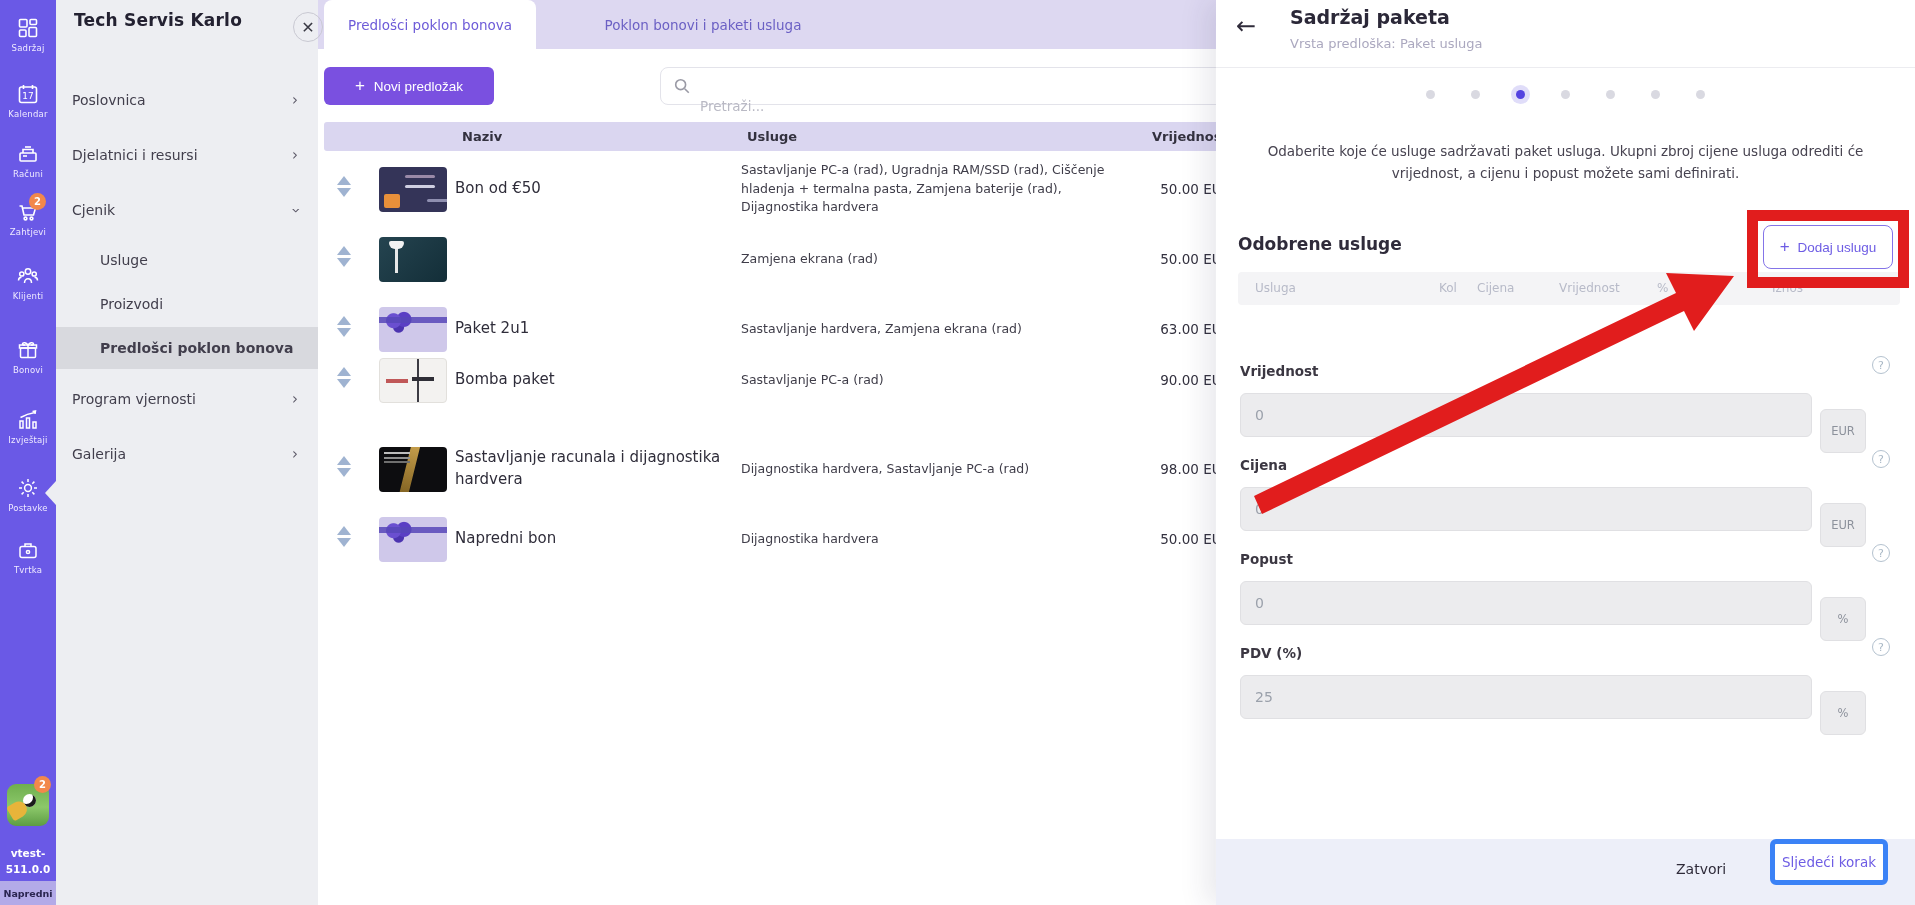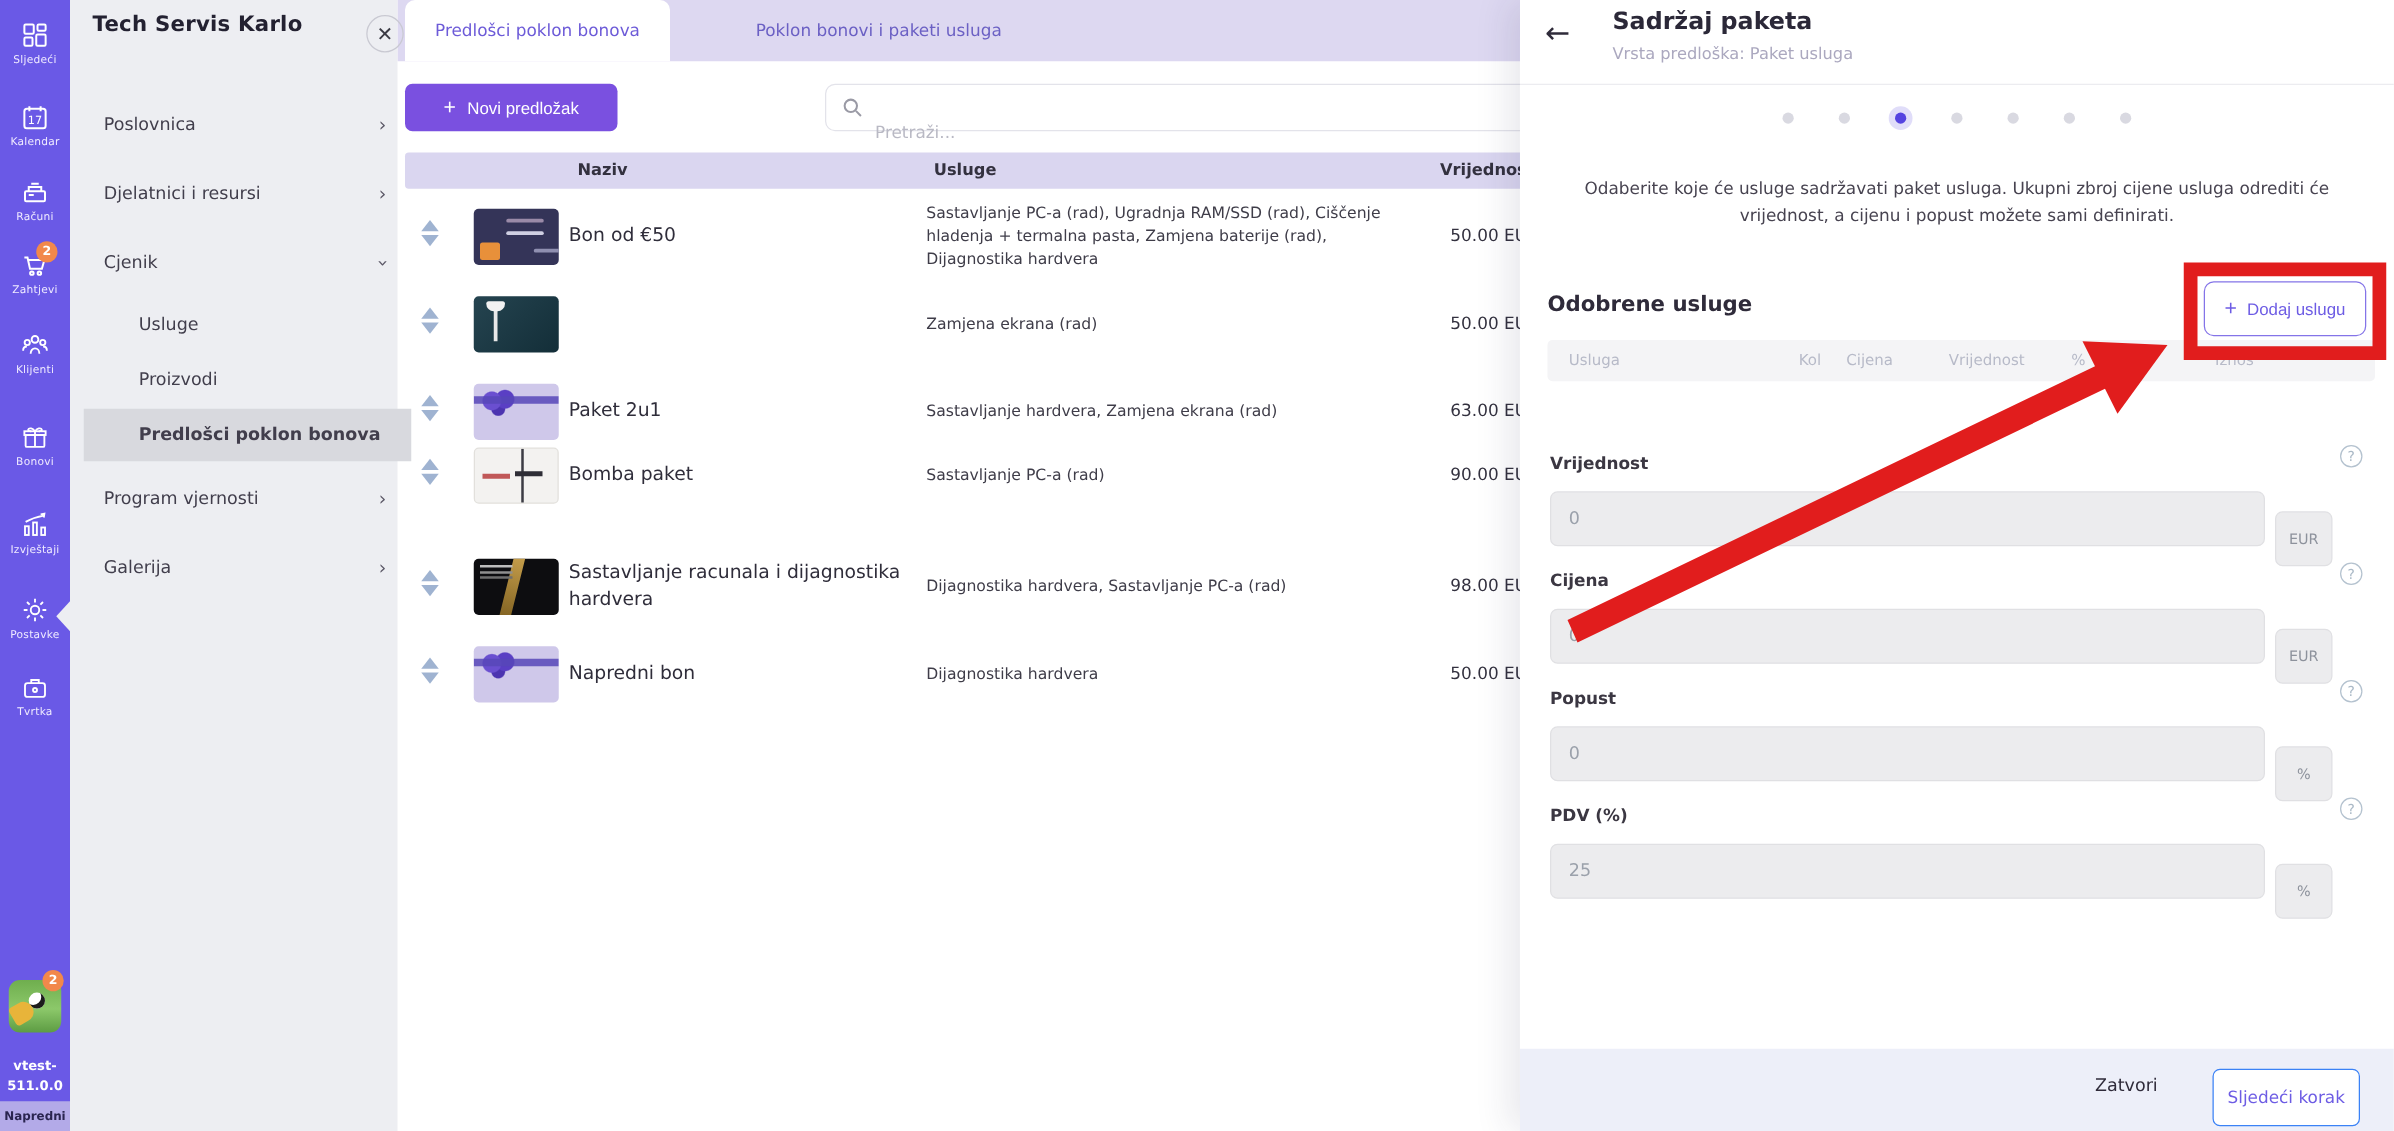--- a/index.html
+++ b/index.html
@@ -23,21 +23,21 @@
                   background:#e8b43a; transform:rotate(-30deg); border-radius:3px 8px 8px 3px; }
   #version { position:absolute; left:0; top:845px; width:56px; text-align:center; color:#fff;
              font-weight:bold; font-size:10.5px; line-height:1.55; }
   #plan-strip { position:absolute; left:0; top:881px; width:56px; height:24px; background:#b3aae8;
                 color:#2a2550; font-size:9.5px; font-weight:bold; display:flex; align-items:center; justify-content:center; }
 
   
   #sidebar { position:absolute; left:56px; top:0; width:262px; height:905px; background:#edeef2; z-index:20; }
   #sidebar-title { position:absolute; left:18px; top:10px; font-size:17px; font-weight:bold; color:#232131; letter-spacing:.2px; }
   .side-item { position:absolute; left:0; width:262px; height:30px; display:flex; align-items:center;
-               padding:0 20px 0 16px; font-size:14px; color:#413e4c; cursor:pointer;margin-left:11px; }
+               padding:0 20px 0 16px; font-size:14px; color:#413e4c; cursor:pointer; }
   .side-item .lbl { flex:1; }
   .side-item .chev { color:#5c5968; font-size:15px; line-height:1; }
   .chev.down { transform:rotate(90deg); }
   .side-item.sub { padding-left:44px; }
   .side-item.active { background:#d8d9de; font-weight:bold; height:42px; }
 
   #close-btn { position:absolute; left:293px; top:12px; width:30px; height:30px; border-radius:50%;
                border:1px solid #c9c9d2; color:#3a3a44; font-size:16px; display:flex; align-items:center;
                justify-content:center; z-index:40; background:transparent; cursor:pointer; }
 
@@ -127,40 +127,40 @@
   .help { position:absolute; left:656px; width:18px; height:18px; border:1.4px solid #b4c2cf; border-radius:50%;
           color:#a9b8c6; font-size:11px; display:flex; align-items:center; justify-content:center; cursor:pointer; }
   .input-box { position:absolute; left:24px; width:572px; height:44px; background:#ececee; border:1px solid #e0e0e3;
                border-radius:6px; display:flex; align-items:center; padding:0 14px; font-size:14px; color:#9ba1ab; }
   .unit-box { position:absolute; left:604px; width:46px; height:44px; background:#ececee; border:1px solid #e0e0e3;
               border-radius:6px; display:flex; align-items:center; justify-content:center; font-size:11.5px; color:#8d929c;margin-top:16px; }
 
   #panel-footer { position:absolute; left:0; top:839px; width:699px; height:66px; background:#edeff9; }
   #btn-close { position:absolute; left:460px; top:22px; font-size:14px; color:#2f2b3a; background:none; border:none;
                cursor:pointer; font-family:inherit; }
-  #btn-next { position:absolute; left:554px; top:16px; width:118px; height:46px; background:#fff;
-              border:1px solid #3b82f6; border-radius:6px; color:#6d5ce4; font-size:13.5px; cursor:pointer;
+  #btn-next { position:absolute; left:554px; top:0; width:118px; height:46px; background:#fff;
+              border:5px solid #3b82f6; border-radius:6px; color:#6d5ce4; font-size:13.5px; cursor:pointer;
               font-family:inherit; }
 
   
   #red-rect { position:absolute; left:1747px; top:210px; width:162px; height:78px; border:11px solid #e11d1d; z-index:50; }
   #red-arrow { position:absolute; left:0; top:0; width:1915px; height:905px; z-index:49; pointer-events:none; }
 </style>
 </head>
 <body>
 
 <div id="rail">
   <div class="rail-item" style="top:16px">
     <svg width="24" height="24" viewBox="0 0 24 24" fill="none" stroke="#fff" stroke-width="1.6">
         <rect x="3.5" y="3.5" width="7.5" height="7.5" rx="1"></rect>
         <rect x="14" y="3.5" width="6.5" height="5" rx="1"></rect>
         <rect x="3.5" y="14" width="6.5" height="6.5" rx="1"></rect>
         <rect x="13" y="11.5" width="7.5" height="9" rx="1"></rect>
       </svg>
-    <span class="rail-label">Sljedeći</span>
+    <span class="rail-label">Sadržaj</span>
   </div>
   <div class="rail-item" style="top:82px">
     <svg width="24" height="24" viewBox="0 0 24 24" fill="none" stroke="#fff" stroke-width="1.6">
         <rect x="3.5" y="5" width="17" height="15.5" rx="2"></rect>
         <line x1="7.5" y1="3" x2="7.5" y2="7"></line>
         <line x1="16.5" y1="3" x2="16.5" y2="7"></line>
         <text x="12" y="17" font-size="9" fill="#fff" stroke="none" text-anchor="middle" font-family="DejaVu Sans">17</text>
       </svg>
     <span class="rail-label">Kalendar</span>
   </div>

